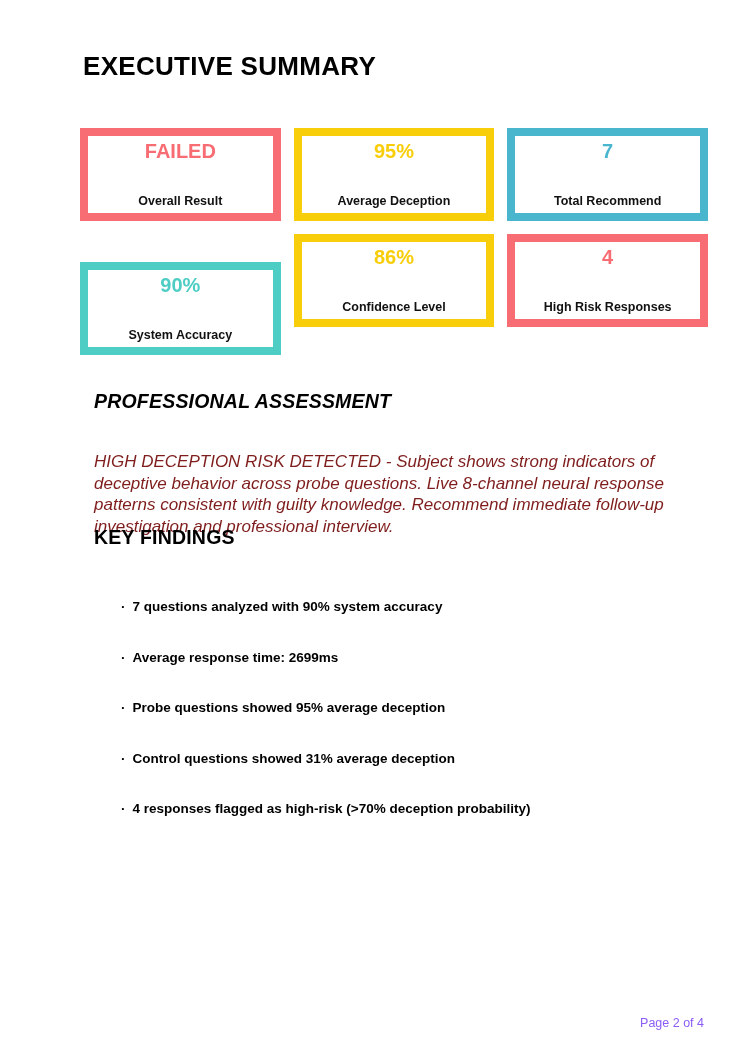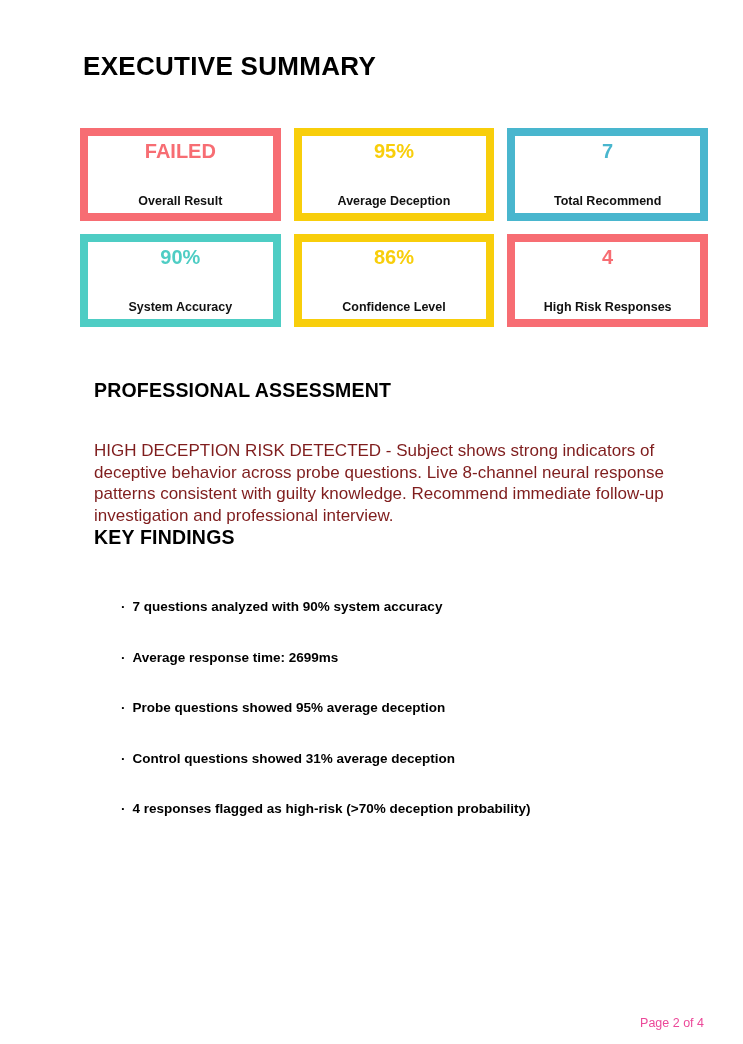--- a/index.html
+++ b/index.html
@@ -52,21 +52,21 @@
     font-size: 12.5px;
     font-weight: 700;
     color: #111111;
     line-height: 1;
   }
   .section {
     position: absolute;
     left: 50px;
     width: 648px;
   }
-  .section-assessment { top: 335px; }
+  .section-assessment { top: 346px; font-style: italic; }
   .section-findings { top: 482px; }
   .section-heading {
     font-size: 19.5px;
     font-weight: 700;
     letter-spacing: 0.2px;
     color: #000000;
   }
   .assessment-body {
     margin-top: 16px;
     font-size: 17px;
@@ -89,21 +89,21 @@
   .findings-list li::before {
     content: "\00B7";
     margin-right: 7px;
     font-weight: 700;
   }
   .page-number {
     position: absolute;
     right: 50px;
     bottom: 25px;
     font-size: 12.5px;
-    color: #ec4899;
+    color: #8b5cf6;
   }
   .bottom-bar {
     position: absolute;
     left: 28px;
     right: 30px;
     bottom: 0;
     height: 6px;
     background: #2e6de6; 
   }
 </style>
@@ -123,21 +123,21 @@
   <div class="card" style="border-color: rgb(248, 206, 11);">
     <div class="card-value" style="color: rgb(248, 206, 11);">95%</div>
     <div class="card-label">Average Deception</div>
   </div>
 
   <div class="card" style="border-color: rgb(73, 182, 206);">
     <div class="card-value" style="color: rgb(73, 182, 206);">7</div>
     <div class="card-label">Total Recommend</div>
   </div>
 
-  <div class="card" style="border-color: rgb(78, 205, 196);">
+  <div class="card" style="border-color: rgb(78, 205, 196); margin-top: 28px;">
     <div class="card-value" style="color: rgb(78, 205, 196);">90%</div>
     <div class="card-label">System Accuracy</div>
   </div>
 
   <div class="card" style="border-color: rgb(248, 206, 11);">
     <div class="card-value" style="color: rgb(248, 206, 11);">86%</div>
     <div class="card-label">Confidence Level</div>
   </div>
 
   <div class="card" style="border-color: rgb(247, 109, 115);">

